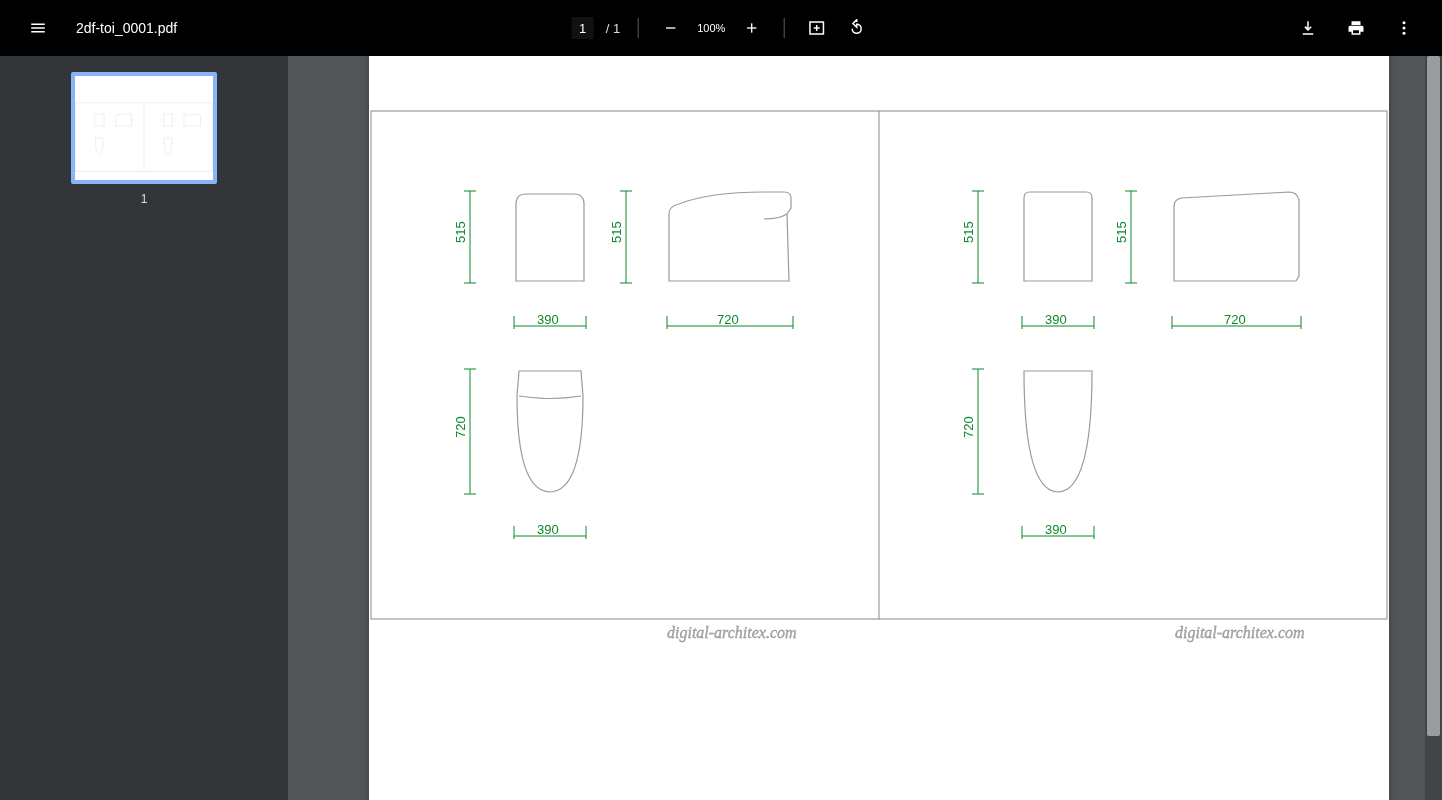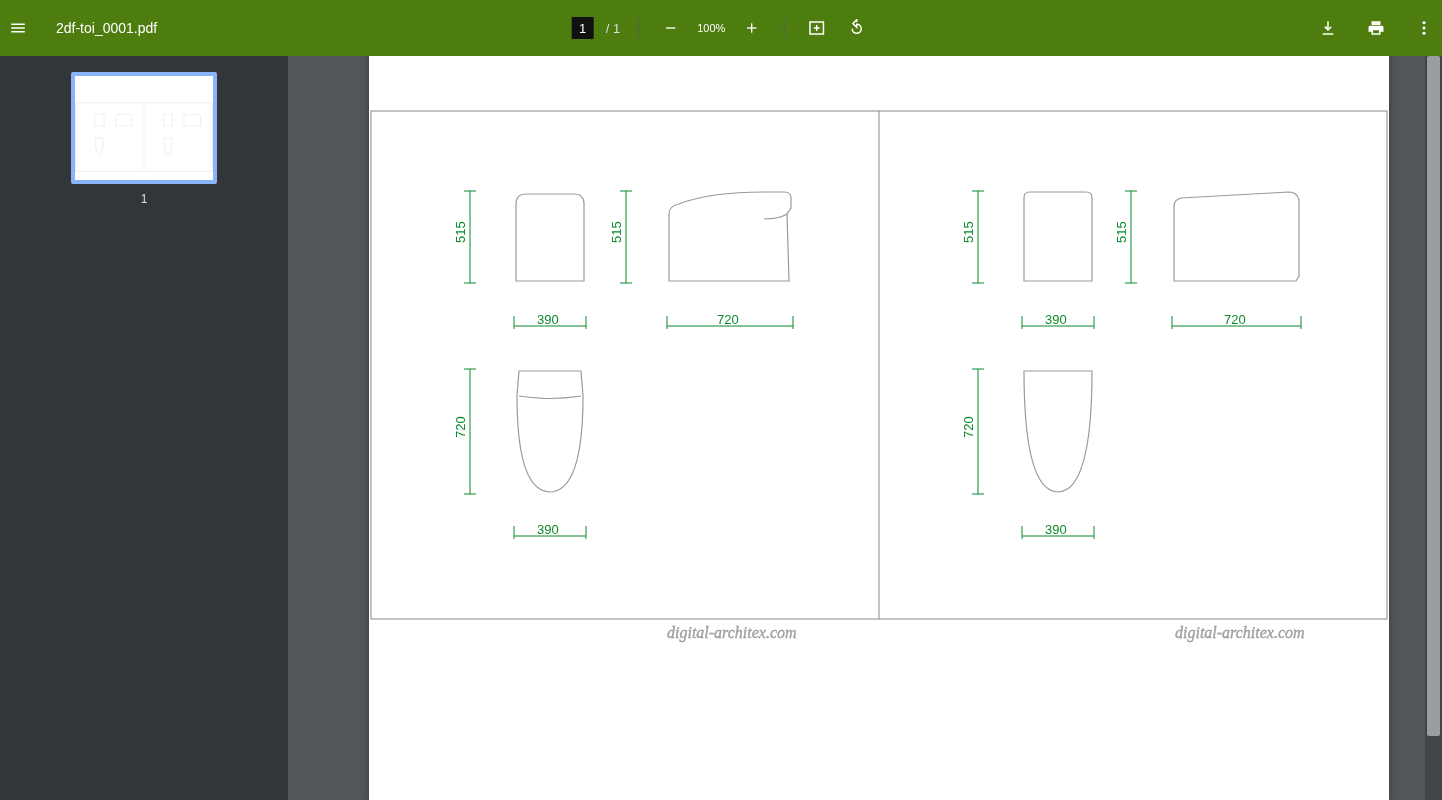--- a/index.html
+++ b/index.html
@@ -1,18 +1,18 @@
 <!DOCTYPE html>
 <html><head>
 <meta charset="utf-8">
 <style>
   * { margin: 0; padding: 0; box-sizing: border-box; }
   body { font-family: Arial, sans-serif; background: #525659; overflow: hidden; width: 1442px; height: 800px; }
 
-  .toolbar { background: #4d7c0f; height: 56px; display: flex; align-items: center; color: #fff; padding: 0 4px; }
+  .toolbar { background: #000000; height: 56px; display: flex; align-items: center; color: #fff; padding: 0 24px; }
   .tb-left { display: flex; align-items: center; gap: 24px; }
   .tb-center { display: flex; align-items: center; gap: 12px; position: absolute; left: 50%; transform: translateX(-50%);}
   .tb-right { margin-left: auto; display: flex; align-items: center; gap: 20px; }
   .filename { font-size: 14px; font-weight: 500; }
   .page-input { width: 22px; height: 22px; background: #111; color: #fff; border: none; text-align: center; font-size: 13px; }
   .page-total { font-size: 13px; color: #ddd; }
   .sep { width: 1px; height: 20px; background: #5a5d60; margin: 0 6px;}
   .icon-btn { width: 28px; height: 28px; display: flex; align-items: center; justify-content: center; color: #fff; cursor: pointer; border-radius: 50%; }
   .zoom-level { font-size: 11px; color: #fff; }
 

